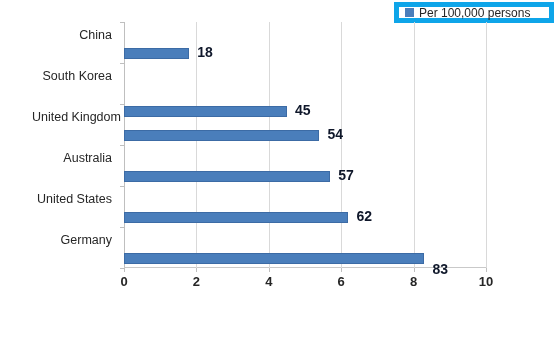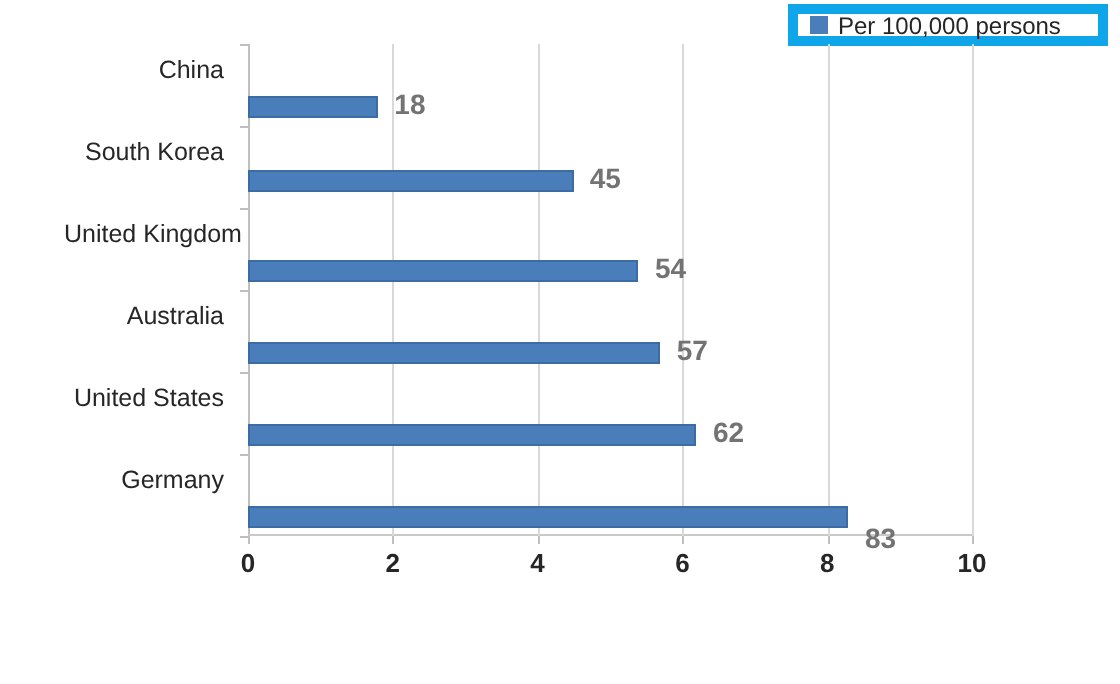--- a/index.html
+++ b/index.html
@@ -92,21 +92,21 @@
     height: 11px;
     background: #4a7ebb;
     border: 1px solid #3c6ba5;
     box-sizing: border-box;
   }
   .bar-value {
     position: absolute;
     font-size: 14px;
     font-weight: bold;
     line-height: 11px;
-    color: #737373;
+    color: #0f172a;
     white-space: nowrap;
     text-align: center;
   }
 
   
   .cat-label {
     position: absolute;
     right: 560px;
     text-align: right;
     font-size: 12.5px;
@@ -213,21 +213,21 @@
         <div class="ytick" style="top: 123px;"></div>
         <div class="ytick" style="top: 164px;"></div>
         <div class="ytick" style="top: 205px;"></div>
         <div class="ytick" style="top: 246px;"></div>
       </div>
     <div id="bars">
         <div class="bar-row" style="top: 26px; height: 11px;">
           <div class="bar" title="China: 18" style="width: 65.16px;"></div>
           <div class="bar-value" style="left: 73.16px; top: -1px;">18</div>
         </div>
-        <div class="bar-row" style="top: 63px; height: 11px; padding-left: 33px;">
+        <div class="bar-row" style="top: 84px; height: 11px; padding-left: 33px;">
           <div class="bar" title="South Korea: 45" style="width: 162.9px;"></div>
           <div class="bar-value" style="left: 170.9px; top: -1px;">45</div>
         </div>
         <div class="bar-row" style="top: 108px; height: 11px;">
           <div class="bar" title="United Kingdom: 54" style="width: 195.48px;"></div>
           <div class="bar-value" style="left: 203.48px; top: -1px;">54</div>
         </div>
         <div class="bar-row" style="top: 149px; height: 11px;">
           <div class="bar" title="Australia: 57" style="width: 206.34px;"></div>
           <div class="bar-value" style="left: 214.34px; top: -1px;">57</div>

